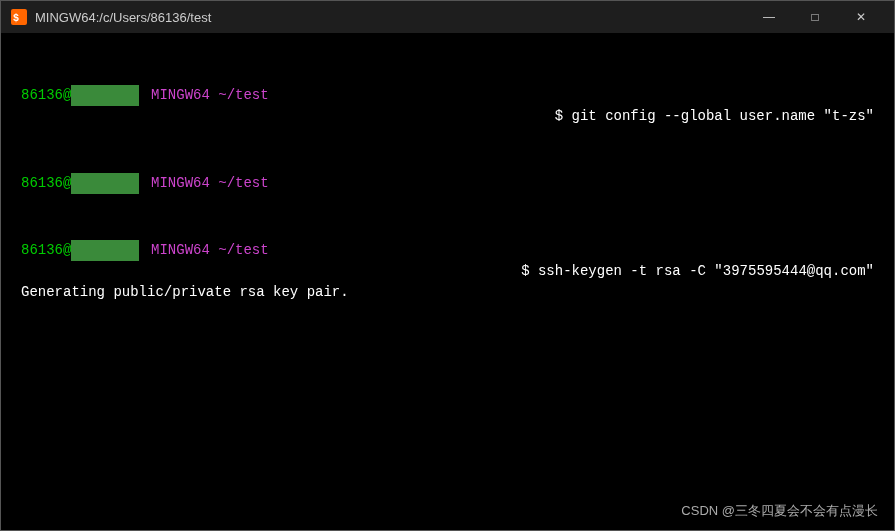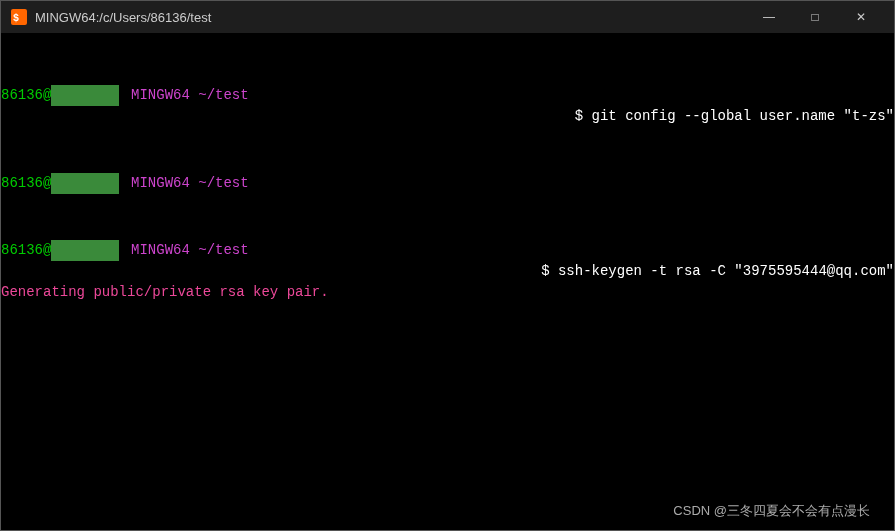--- a/index.html
+++ b/index.html
@@ -74,21 +74,21 @@
       font-size: 12px;
       cursor: pointer;
       background: transparent;
       border: none;
       font-family: 'Segoe UI', Arial, sans-serif;
     }
 
     .terminal {
       flex: 1;
       background: #000;
-      padding: 8px 0;
+      padding: 8px 20px;
       overflow: hidden;
       position: relative;
     }
 
     .terminal-content {
       font-size: 14px;
       line-height: 1.5;
     }
 
     .prompt-line {
@@ -123,42 +123,42 @@
       align-items: baseline;
       margin-top: 0;
       justify-content: flex-end;
     }
 
     .command-text {
       color: #fff;
     }
 
     .output-text {
-      color: #ec4899;
+      color: #ffffff;
       display: block;
     }
 
     .cursor {
       display: inline-block;
       width: 8px;
       height: 14px;
       background: #fff;
       vertical-align: middle;
       animation: blink 1s step-end infinite;
     }
 
     @keyframes blink {
       0%, 100% { opacity: 1; }
       50% { opacity: 0; }
     }
 
     .watermark {
       position: absolute;
       bottom: 10px;
-      right: 24px;
+      right: 16px;
       color: #aaa;
       font-size: 13px;
       font-family: 'Segoe UI', Arial, sans-serif;
     }
 
     .line-block {
       margin-bottom: 2px;
     }
   </style>
 </head>

